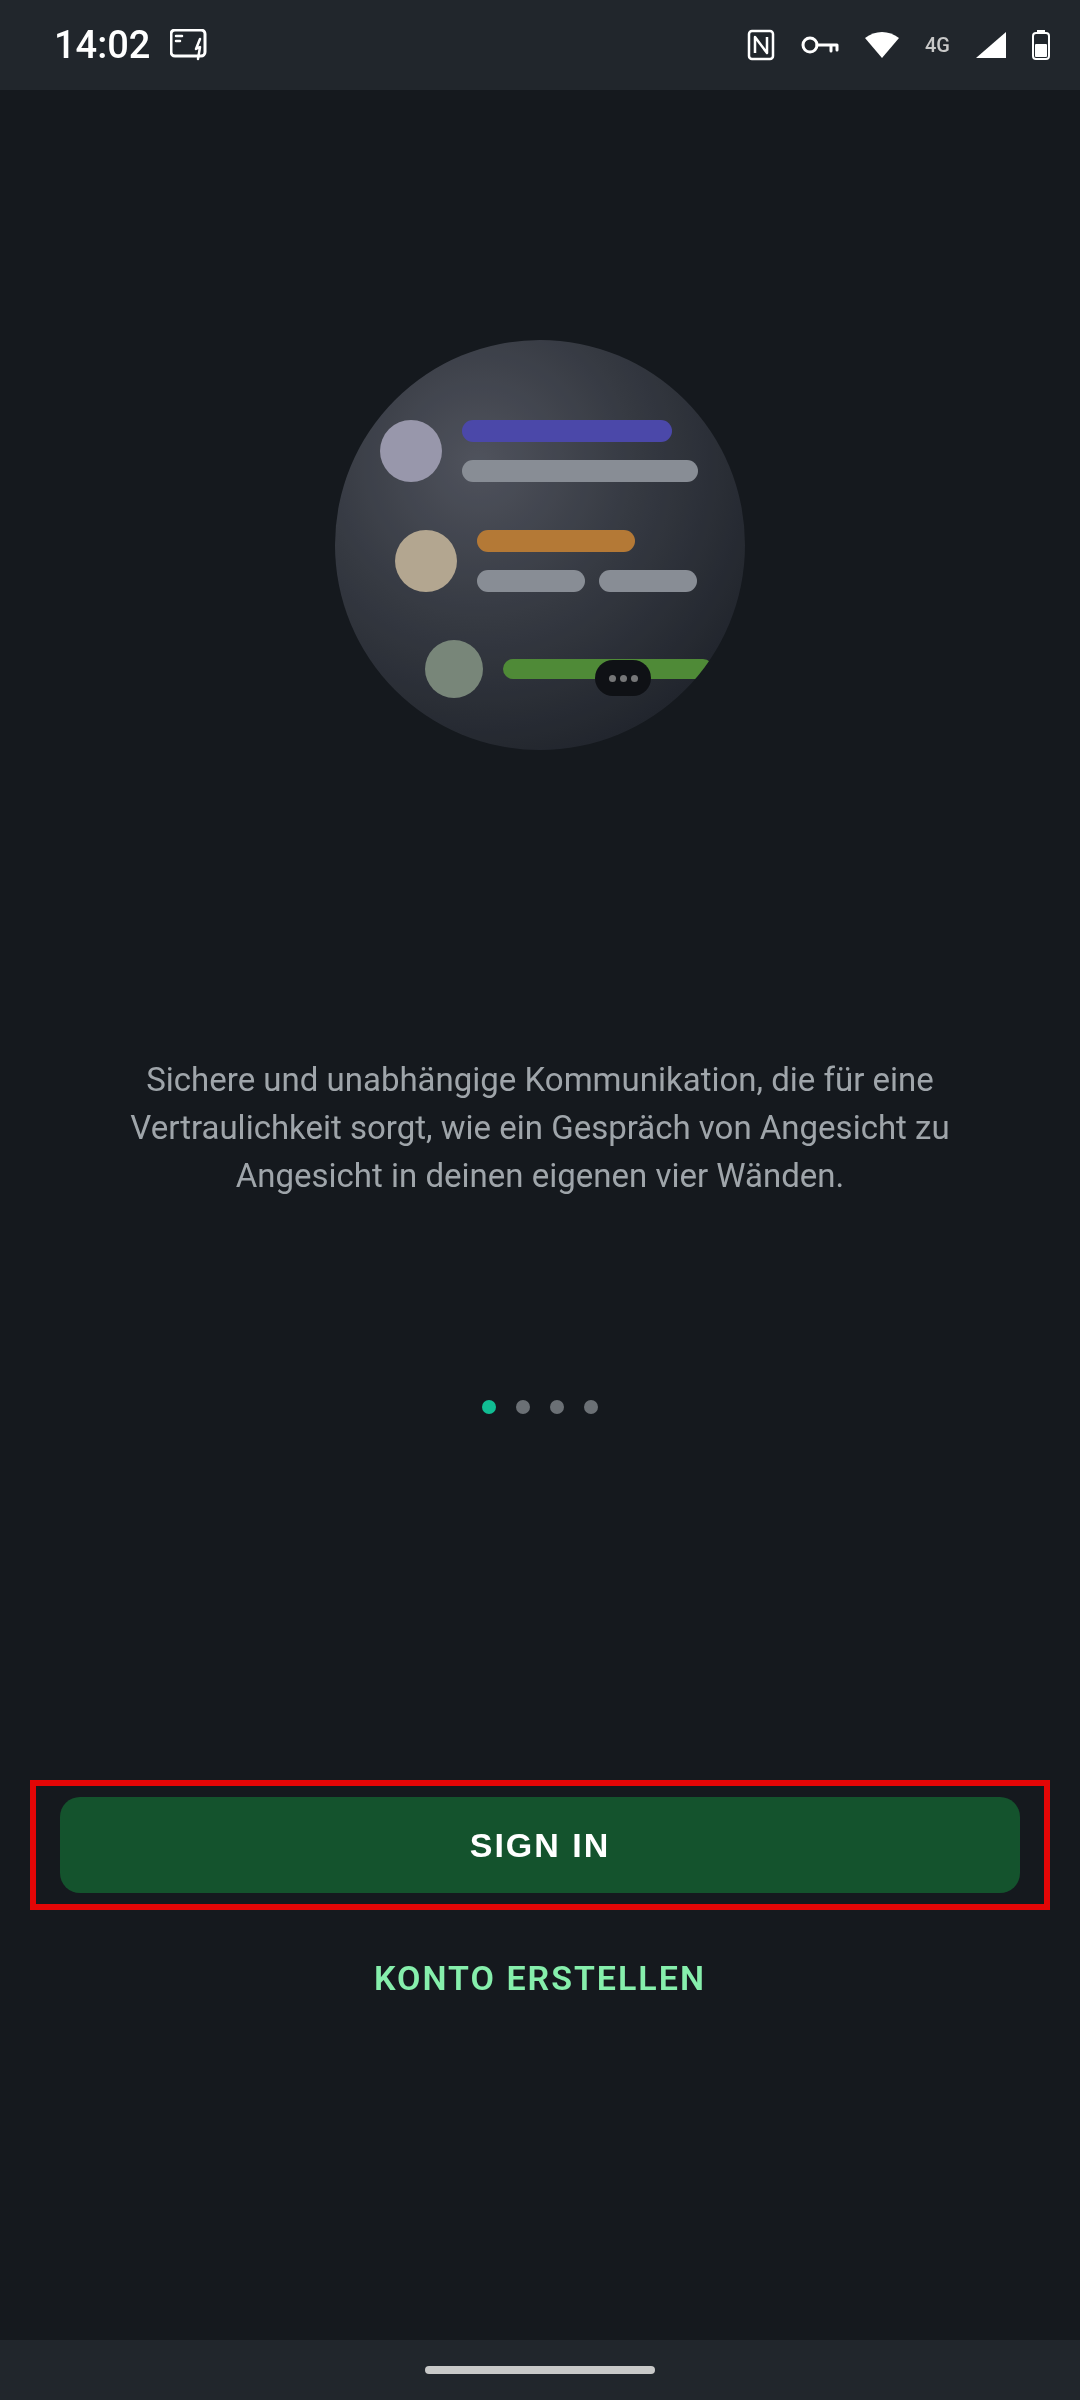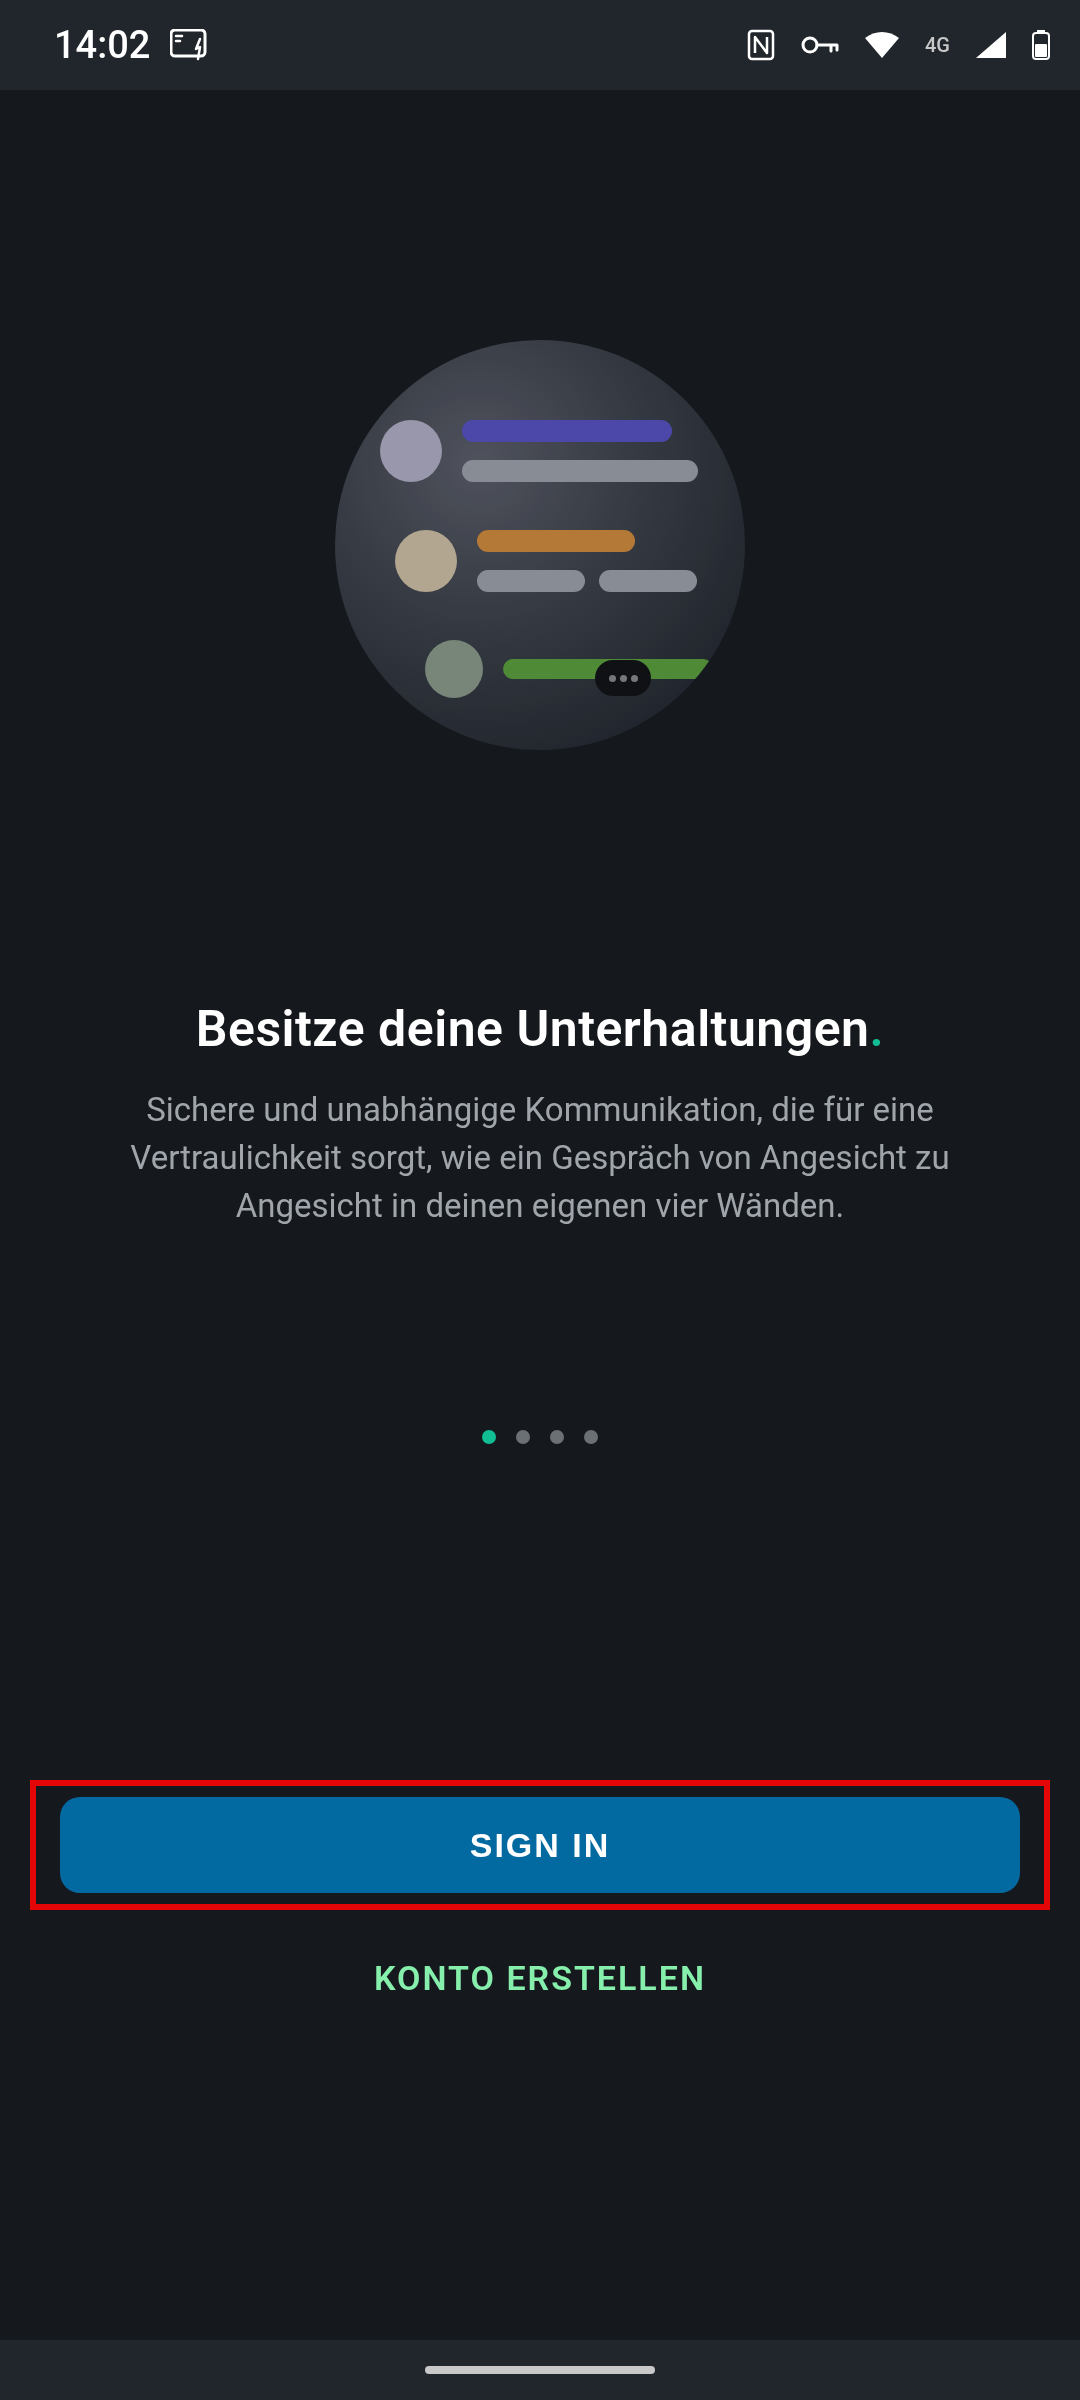--- a/index.html
+++ b/index.html
@@ -113,21 +113,21 @@
       font-size: 50px;
       font-weight: 600;
       color: #fff;
       text-align: center;
       letter-spacing: 0.5px;
     }
     .headline-dot {
       color: #11bd93;
     }
     .subtitle {
-      margin-top: 28px;
+      margin-top: 56px;
       font-size: 33px;
       color: #9fa5aa;
       text-align: center;
       line-height: 1.45;
       padding: 0 80px;
       font-weight: 400;
     }
     .page-dots {
       margin-top: 200px;
       display: flex;
@@ -149,21 +149,21 @@
       width: 1020px;
       height: 130px;
       border: 6px solid #e40606;
       display: flex;
       align-items: center;
       justify-content: center;
     }
     .sign-in-btn {
       width: 960px;
       height: 96px;
-      background: #0369a1;
+      background: #14532d;
       border: none;
       border-radius: 20px;
       color: #fff;
       font-size: 34px;
       font-weight: 600;
       letter-spacing: 2px;
       cursor: pointer;
     }
     .create-account {
       position: absolute;
@@ -269,23 +269,20 @@
         </div>
         <div class="typing">
             <span></span>
             <span></span>
             <span></span>
           </div>
       </div>
     </div>
   </div>
 
-  <h1 class="headline">
-    <span>Besitze deine Unterhaltungen</span><span class="headline-dot">.</span>
-  </h1>
 
   <p class="subtitle">Sichere und unabhängige Kommunikation, die für eine Vertraulichkeit sorgt, wie ein Gespräch von Angesicht zu Angesicht in deinen eigenen vier Wänden.</p>
 
   <div class="page-dots">
     <div class="dot active"></div>
     <div class="dot"></div>
     <div class="dot"></div>
     <div class="dot"></div>
   </div>
 </div>

